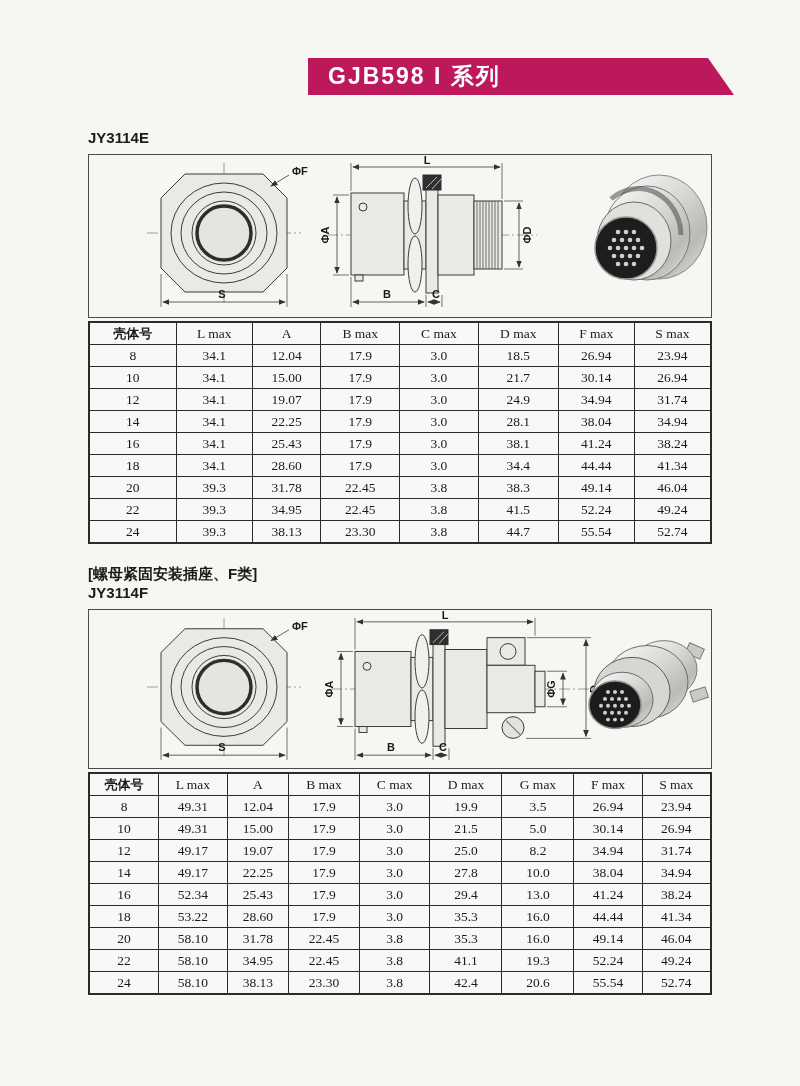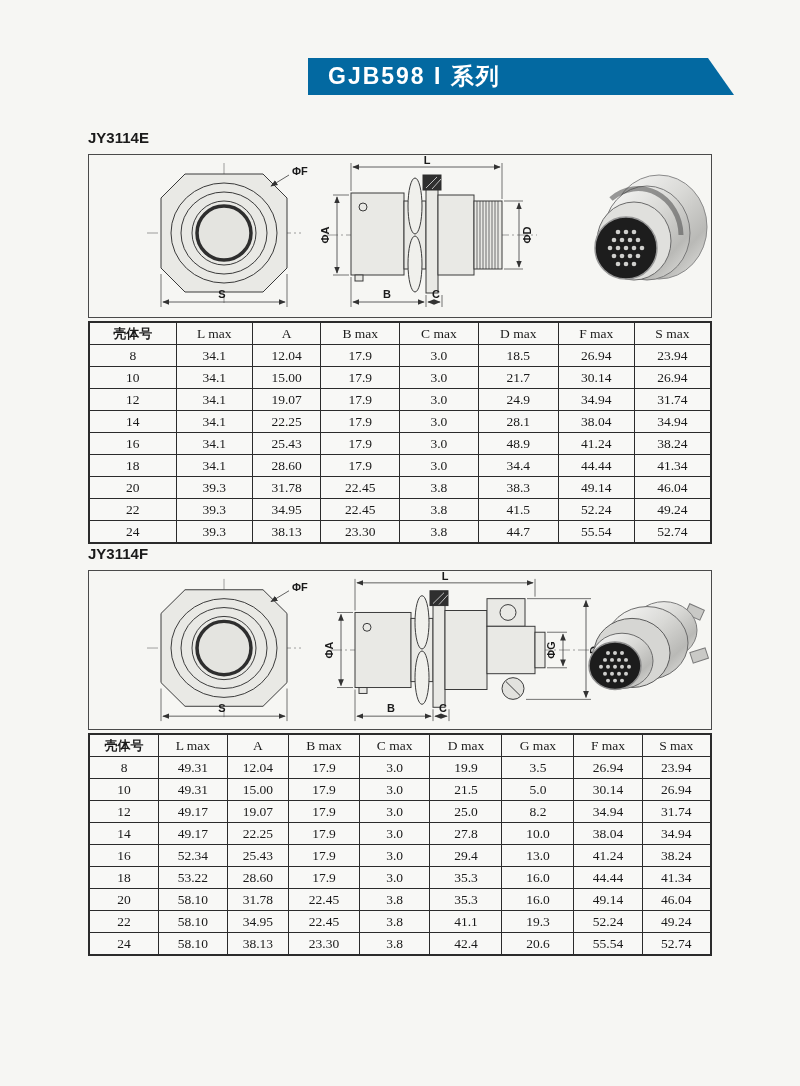--- a/index.html
+++ b/index.html
@@ -4,21 +4,21 @@
 <style>
   html,body{margin:0;padding:0;}
   body{
     width:800px;height:1086px;position:relative;
     background:#f6f6f3;
     font-family:"Liberation Sans","DejaVu Sans",sans-serif;
     color:#1a1a1a;
   }
   .banner{
     position:absolute;left:308px;top:58px;width:426px;height:37px;
-    background:#0369a1;
+    background:#be185d;
     clip-path:polygon(0 0, calc(100% - 26px) 0, 100% 100%, 0 100%);
     color:#ffffff;font-size:23px;font-weight:bold;line-height:37px;
     padding-left:20px;box-sizing:border-box;letter-spacing:2px;
   }
   .content{position:absolute;left:88px;top:128px;width:624px;}
   .sec-heading{font-size:15px;font-weight:bold;margin:0;line-height:19px;}
   .sec2 .sec-heading{margin-top:20px;}
   .model{font-size:15px;font-weight:bold;line-height:19px;margin-top:0;}
   .drawing-box{border:1px solid #4a4a4a;margin-top:7px;background:#f6f6f3;}
   .drawing-box svg{display:block;}
@@ -207,21 +207,21 @@
             <td>28.1</td>
             <td>38.04</td>
             <td>34.94</td>
           </tr>
           <tr>
             <td>16</td>
             <td>34.1</td>
             <td>25.43</td>
             <td>17.9</td>
             <td>3.0</td>
-            <td>48.9</td>
+            <td>38.1</td>
             <td>41.24</td>
             <td>38.24</td>
           </tr>
           <tr>
             <td>18</td>
             <td>34.1</td>
             <td>28.60</td>
             <td>17.9</td>
             <td>3.0</td>
             <td>34.4</td>
@@ -256,20 +256,21 @@
             <td>3.8</td>
             <td>44.7</td>
             <td>55.54</td>
             <td>52.74</td>
           </tr>
         </tbody>
       </table>
   </div>
 
   <div class="sec2">
+    <div class="sec-heading">[螺母紧固安装插座、F类]</div>
     <div class="model">JY3114F</div>
 
     <div class="drawing-box">
       <svg width="622" height="158" viewBox="0 0 622 160" preserveAspectRatio="none">
 
         <g>
           <line class="cl" x1="58" y1="78" x2="212" y2="78"></line>
           <line class="cl" x1="135" y1="8" x2="135" y2="148"></line>
           <polygon class="part" points="96,19 174,19 198,43 198,113 174,137 96,137 72,113 72,43"></polygon>
           <ellipse class="tl" cx="135" cy="78" rx="53" ry="50" fill="#ededea"></ellipse>

